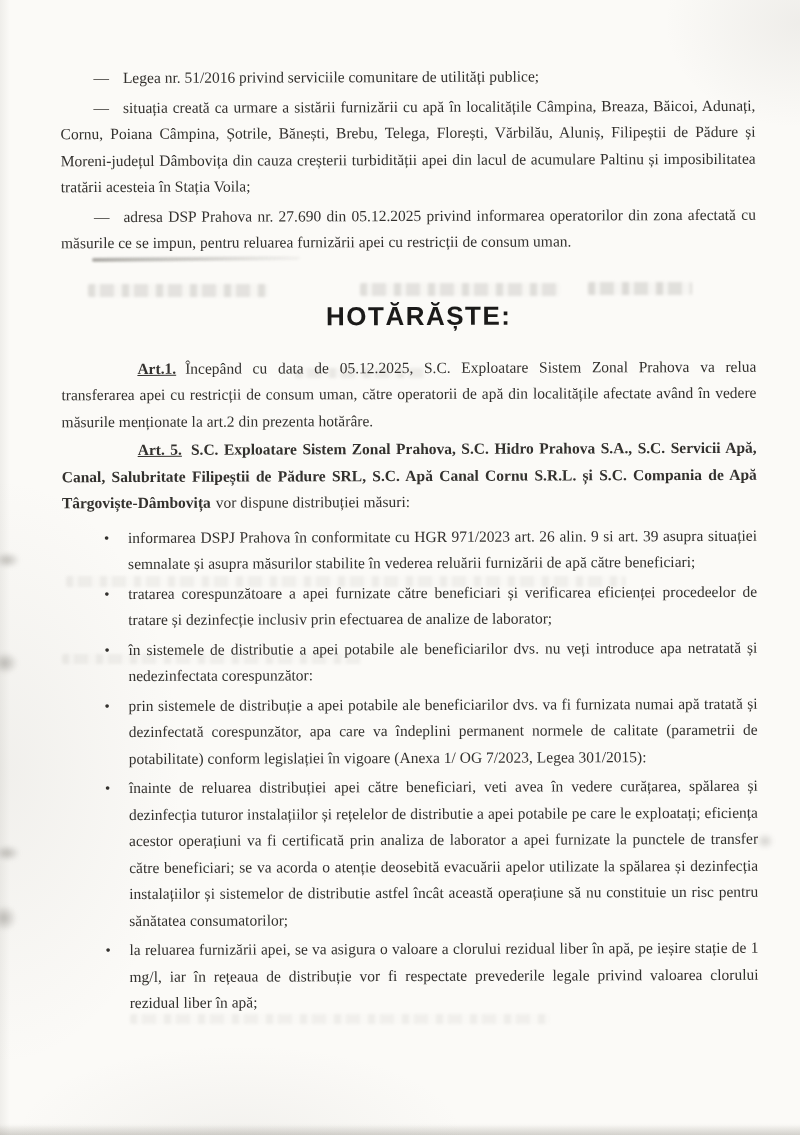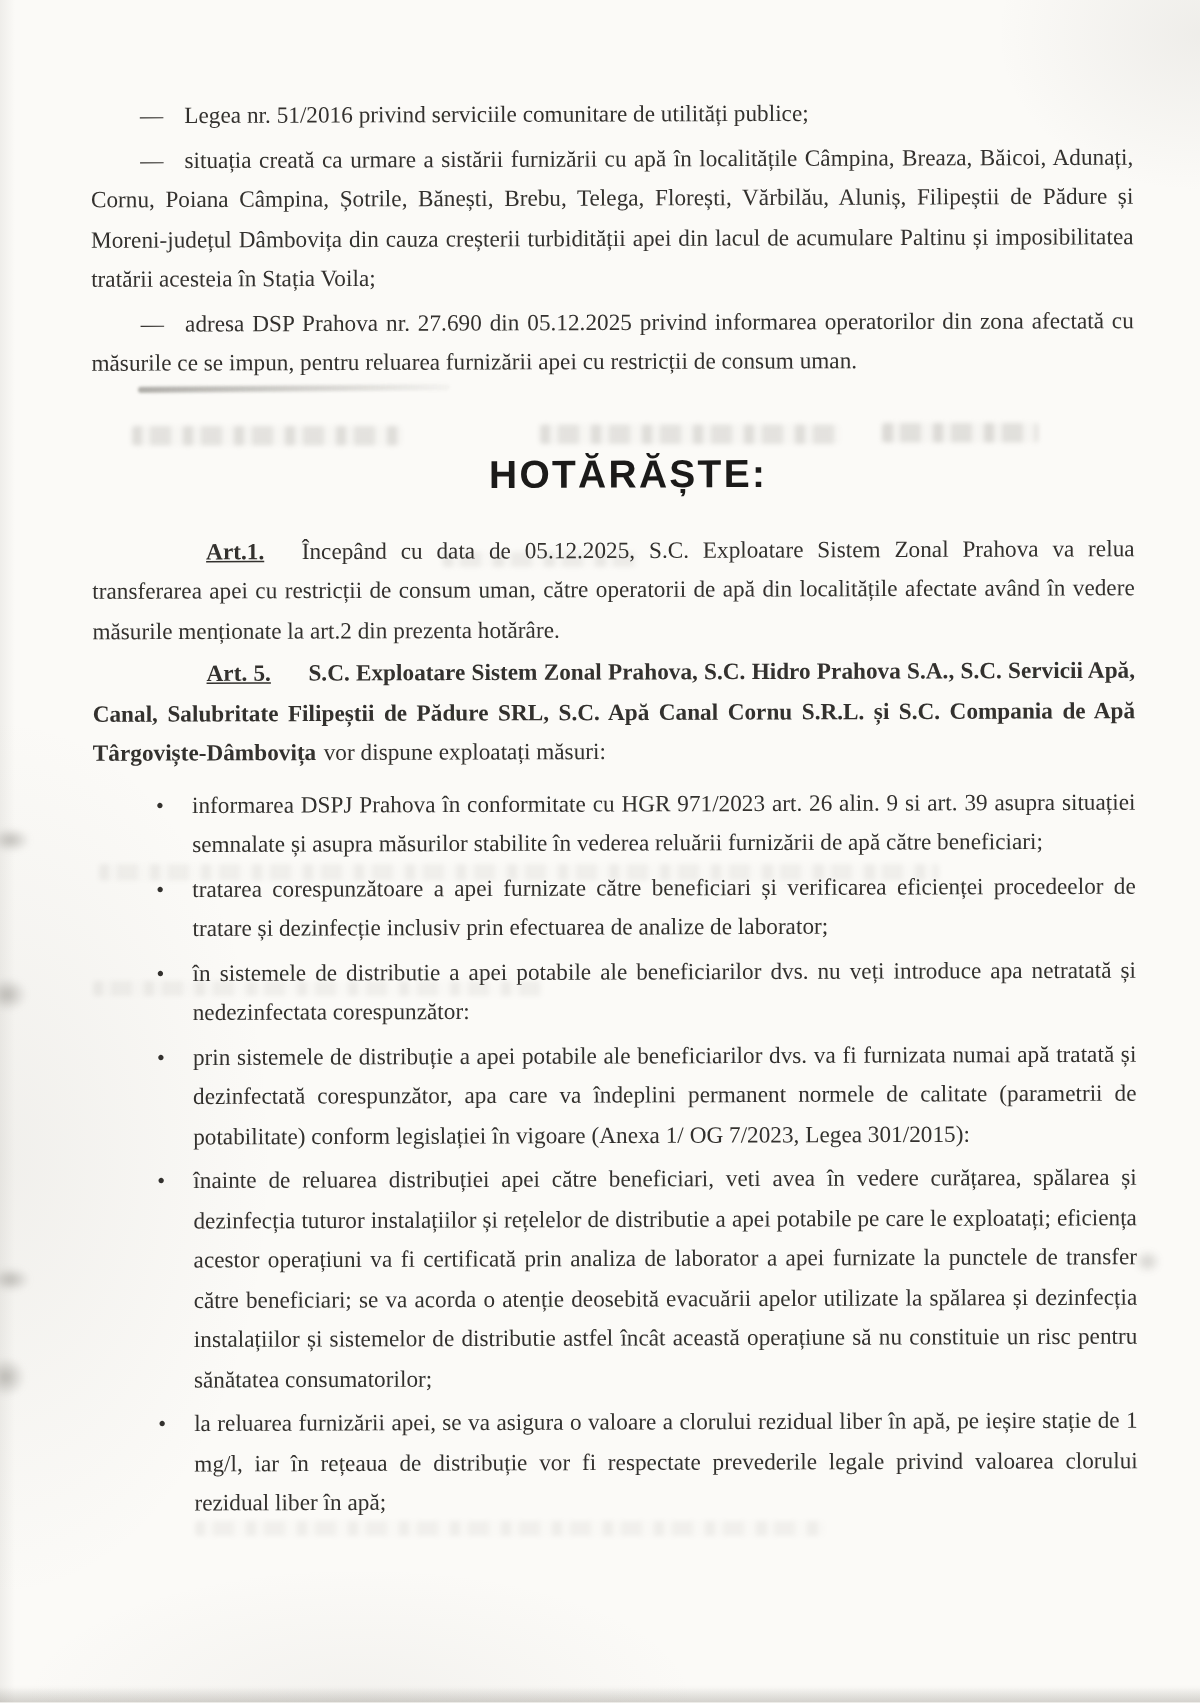--- a/index.html
+++ b/index.html
@@ -39,21 +39,21 @@
     margin: 44px 0 0 0;
     line-height: 33px;
     transform: translateX(10px);
     color: #1b1a19;
   }
   .articles { margin-top: 22px; }
   .article-par { margin: 0 0 2px 0; text-indent: 76px; }
   .art-label {
     font-weight: 700;
     text-decoration: underline;
-    margin-right: 25px;
+    margin-right: 9px;
   }
   .bold { font-weight: 700; }
   .companies { margin-right: 5px; }
   .measures { margin: 8px 0 0 66px; padding: 0; list-style: none; }
   .measure-item { position: relative; margin: 0 0 3px 0; }
   .measure-item .marker {
     position: absolute; left: -24px; top: 0;
     font-size: 15px;
   }
   
@@ -123,21 +123,21 @@
     <p class="preamble-par"><span class="dash">—</span><span>situația creată ca urmare a sistării furnizării cu apă în localitățile Câmpina, Breaza, Băicoi, Adunați, Cornu, Poiana Câmpina, Șotrile, Bănești, Brebu, Telega, Florești, Vărbilău, Aluniș, Filipeștii de Pădure și Moreni-județul Dâmbovița din cauza creșterii turbidității apei din lacul de acumulare Paltinu și imposibilitatea tratării acesteia în Stația Voila;</span></p>
 
     <p class="preamble-par"><span class="dash">—</span><span>adresa DSP Prahova nr. 27.690 din 05.12.2025 privind informarea operatorilor din zona afectată cu măsurile ce se impun, pentru reluarea furnizării apei cu restricții de consum uman.</span></p>
 
     <h1 class="decision-title">HOTĂRĂȘTE:</h1>
 
     <div class="articles">
 
       <p class="article-par"><span class="art-label">Art.1.</span><span>Începând cu data de 05.12.2025, S.C. Exploatare Sistem Zonal Prahova va relua transferarea apei cu restricții de consum uman, către operatorii de apă din localitățile afectate având în vedere măsurile menționate la art.2 din prezenta hotărâre.</span></p>
 
-      <p class="article-par"><span class="art-label">Art. 5.</span><span class="bold companies">S.C. Exploatare Sistem Zonal Prahova, S.C. Hidro Prahova S.A., S.C. Servicii Apă, Canal, Salubritate Filipeștii de Pădure SRL, S.C. Apă Canal Cornu S.R.L. și S.C. Compania de Apă Târgoviște-Dâmbovița</span><span>vor dispune exploatați măsuri:</span></p>
+      <p class="article-par"><span class="art-label">Art. 5.</span><span class="bold companies">S.C. Exploatare Sistem Zonal Prahova, S.C. Hidro Prahova S.A., S.C. Servicii Apă, Canal, Salubritate Filipeștii de Pădure SRL, S.C. Apă Canal Cornu S.R.L. și S.C. Compania de Apă Târgoviște-Dâmbovița</span><span>vor dispune distribuției măsuri:</span></p>
 
       <ul class="measures">
         <li class="measure-item"><span class="marker">•</span><span>informarea DSPJ Prahova în conformitate cu HGR 971/2023 art. 26 alin. 9 si art. 39 asupra situației semnalate și asupra măsurilor stabilite în vederea reluării furnizării de apă către beneficiari;</span></li>
         <li class="measure-item"><span class="marker">•</span><span>tratarea corespunzătoare a apei furnizate către beneficiari și verificarea eficienței procedeelor de tratare și dezinfecție inclusiv prin efectuarea de analize de laborator;</span></li>
         <li class="measure-item"><span class="marker">•</span><span>în sistemele de distributie a apei potabile ale beneficiarilor dvs. nu veți introduce apa netratată și nedezinfectata corespunzător:</span></li>
         <li class="measure-item"><span class="marker">•</span><span>prin sistemele de distribuție a apei potabile ale beneficiarilor dvs. va fi furnizata numai apă tratată și dezinfectată corespunzător, apa care va îndeplini permanent normele de calitate (parametrii de potabilitate) conform legislației în vigoare (Anexa 1/ OG 7/2023, Legea 301/2015):</span></li>
         <li class="measure-item"><span class="marker">•</span><span>înainte de reluarea distribuției apei către beneficiari, veti avea în vedere curățarea, spălarea și dezinfecția tuturor instalațiilor și rețelelor de distributie a apei potabile pe care le exploatați; eficiența acestor operațiuni va fi certificată prin analiza de laborator a apei furnizate la punctele de transfer către beneficiari; se va acorda o atenție deosebită evacuării apelor utilizate la spălarea și dezinfecția instalațiilor și sistemelor de distributie astfel încât această operațiune să nu constituie un risc pentru sănătatea consumatorilor;</span></li>
         <li class="measure-item"><span class="marker">•</span><span>la reluarea furnizării apei, se va asigura o valoare a clorului rezidual liber în apă, pe ieșire stație de 1 mg/l, iar în rețeaua de distribuție vor fi respectate prevederile legale privind valoarea clorului rezidual liber în apă;</span></li>
       </ul>
 

